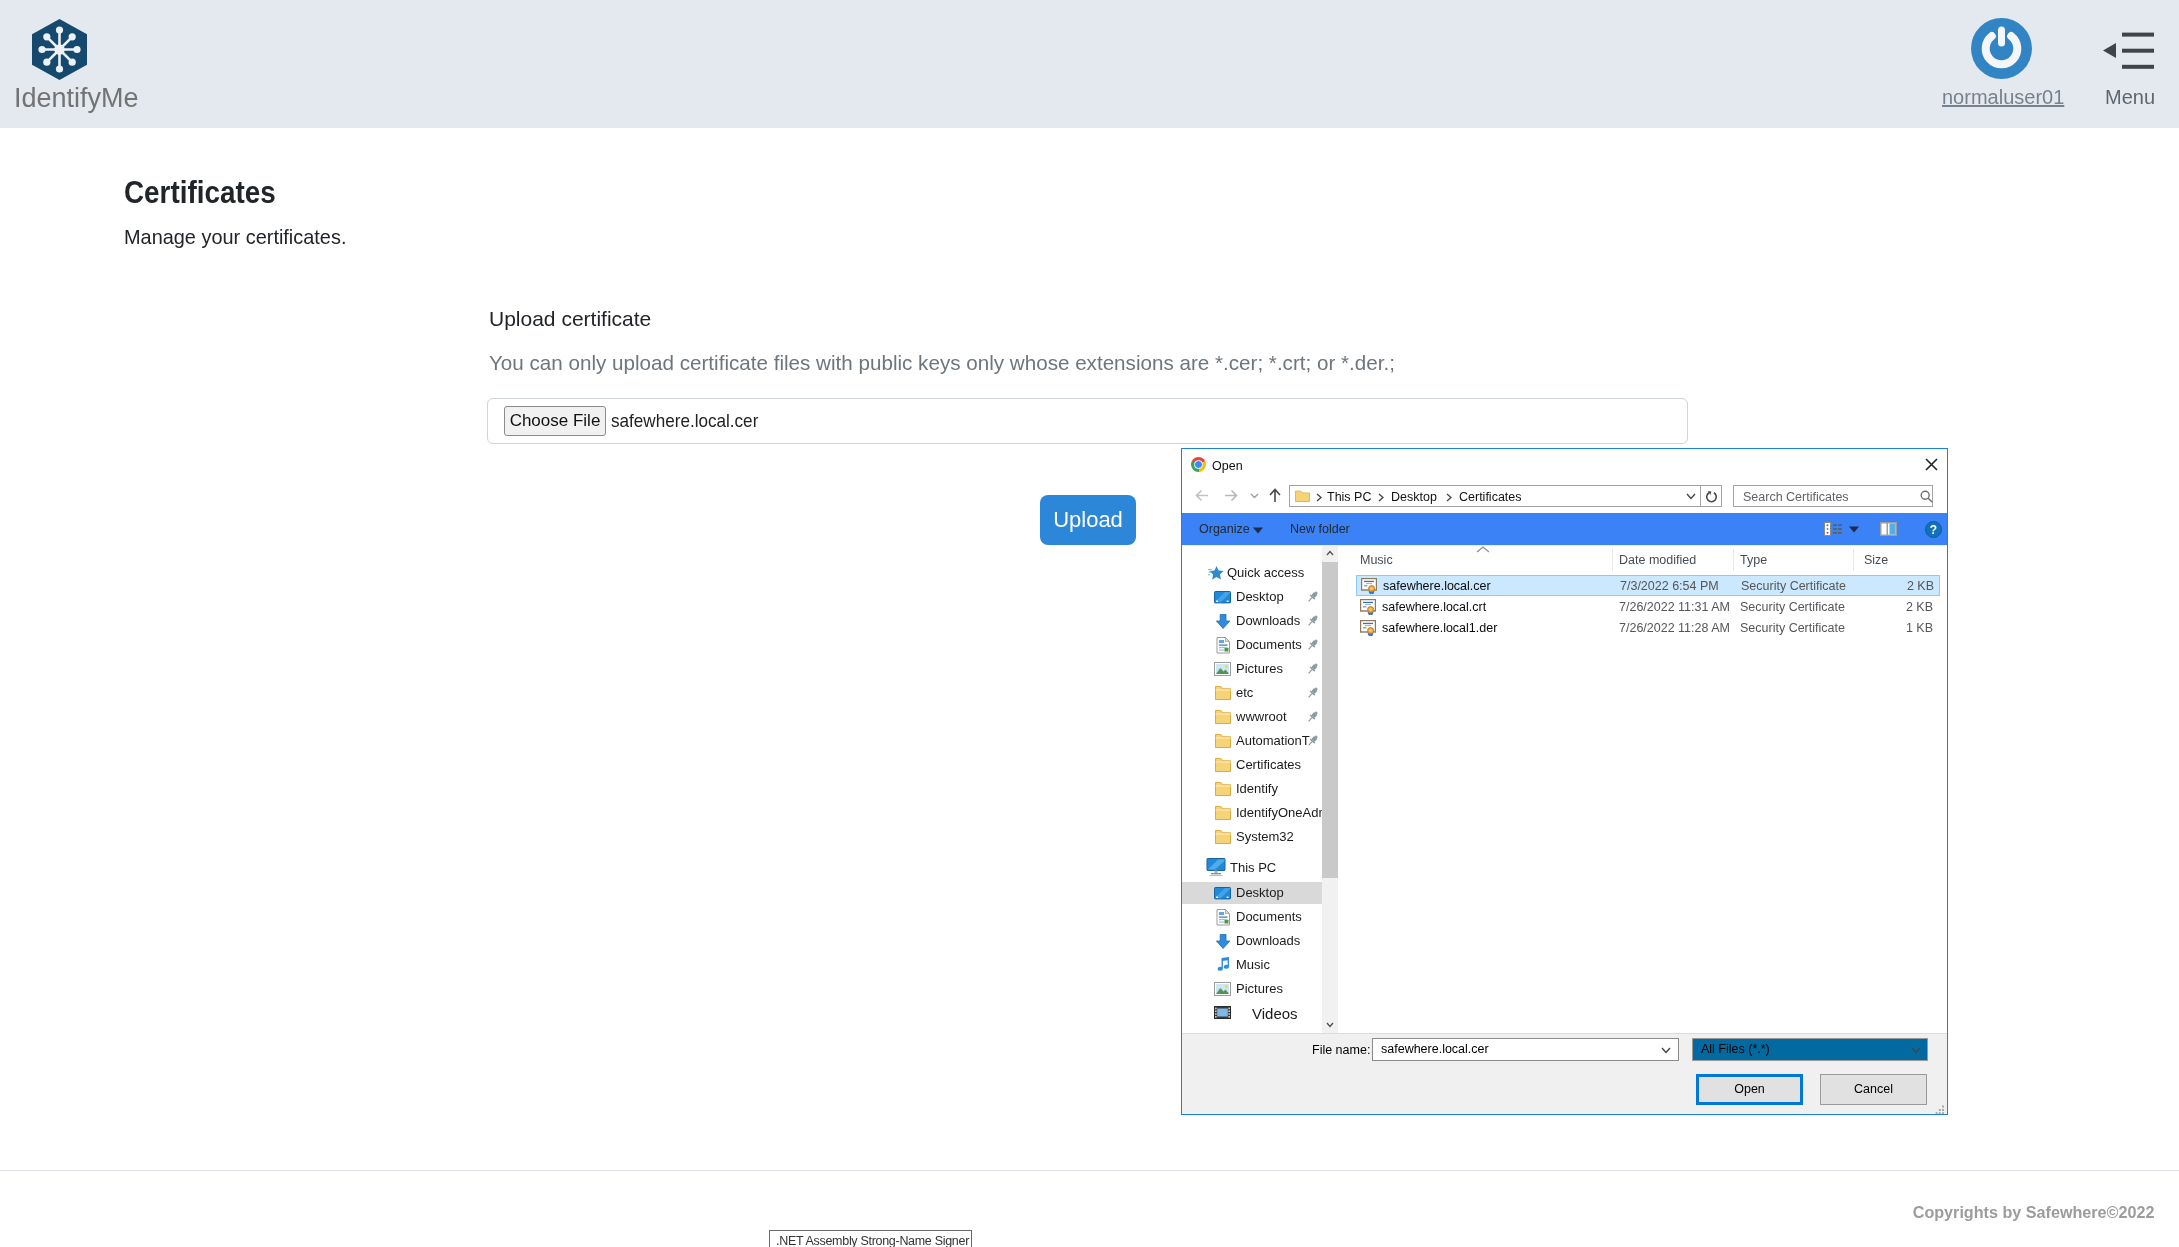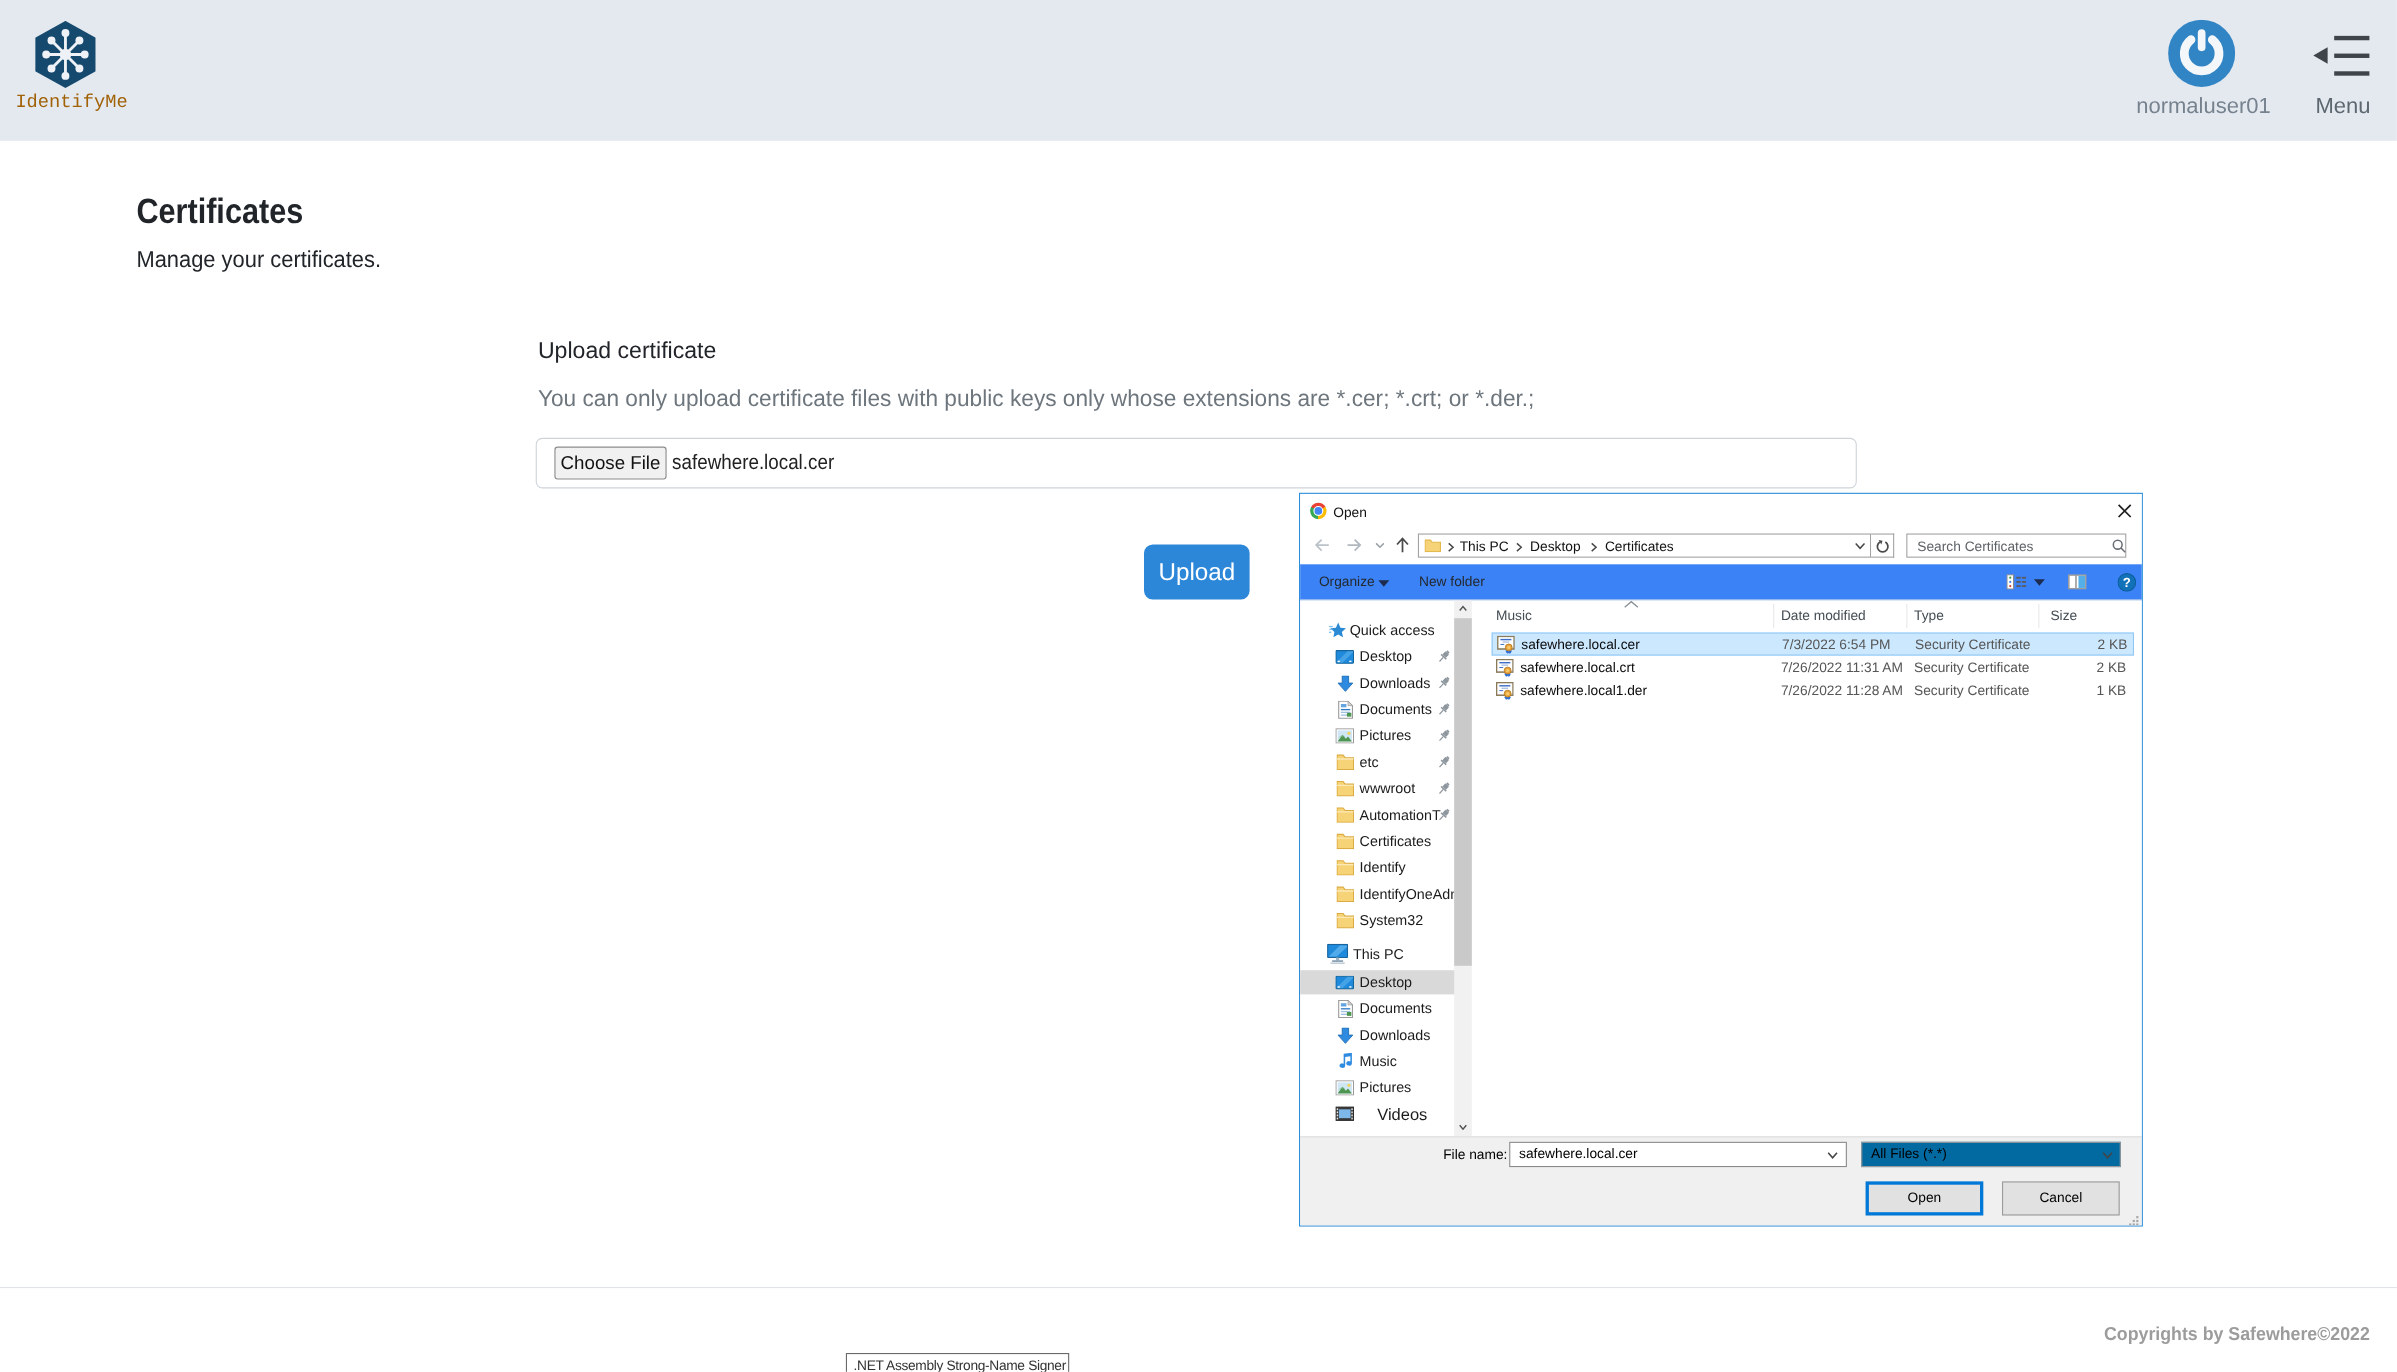--- a/index.html
+++ b/index.html
@@ -2,22 +2,22 @@
 <html><head>
 <meta charset="utf-8">
 <style>
 * { margin:0; padding:0; box-sizing:border-box; }
 html,body { width:2179px; height:1247px; }
 body { position:relative; overflow:hidden; background:#fff; font-family:"Liberation Sans",sans-serif; }
 .abs { position:absolute; }
 .t { position:absolute; white-space:nowrap; line-height:1; transform-origin:0 0; }
 
 .hdr { position:absolute; left:0; top:0; width:2179px; height:128px; background:#e4e9f0; }
-.brand { left:14px; top:85px; font-size:17px; color:#a16207;font-family:Liberation Mono, monospace; }
-.usertxt { left:1942px; top:87px; font-size:20px; color:#76828e; }
+.brand { left:14px; top:85px; font-size:27px; color:#737373; }
+.usertxt { left:1942px; top:87px; font-size:20px; color:#76828e;text-decoration:underline; }
 .menutxt { left:2105px; top:87px; font-size:20px; color:#5d6770; }
 
 .h2 { left:124px; top:176px; font-size:32px; font-weight:bold; color:#212529; transform:scaleX(0.87); }
 .sub { left:124px; top:226px; font-size:21px; color:#212529; transform:scaleX(0.948); }
 .h5 { left:489px; top:308px; font-size:21px; color:#212529; }
 .desc { left:489px; top:352px; font-size:21px; color:#6e767d; transform:scaleX(0.982); }
 .filebox { left:487px; top:398px; width:1201px; height:46px; border:1px solid #ced4da; border-radius:6px; background:#fff; }
 .choosebtn { position:absolute; left:16px; top:7px; width:102px; height:30px; background:#f1f1f1; border:1px solid #8b8b8b; border-radius:3px; font-size:17px; color:#111; text-align:center; line-height:28px; white-space:nowrap; }
 .fname { position:absolute; left:123px; top:12px; font-size:19px; color:#222; transform:scaleX(0.90); transform-origin:0 0; white-space:nowrap; }
 .upload { left:1040px; top:495px; width:96px; height:50px; background:#2c87d9; border-radius:8px; color:#fff; font-size:22px; text-align:center; line-height:50px; }

